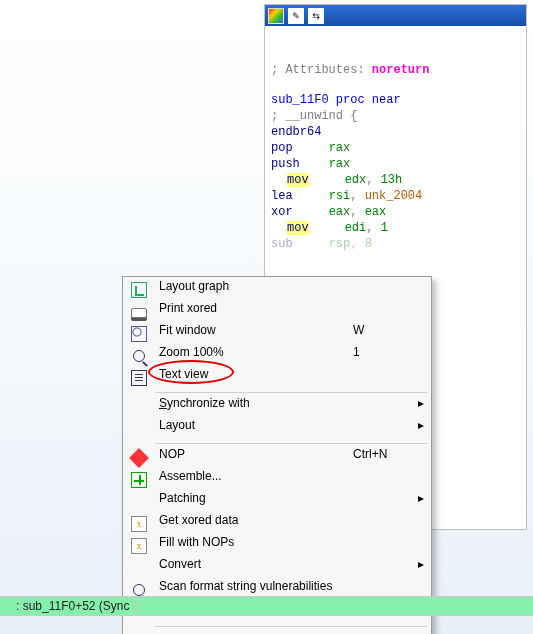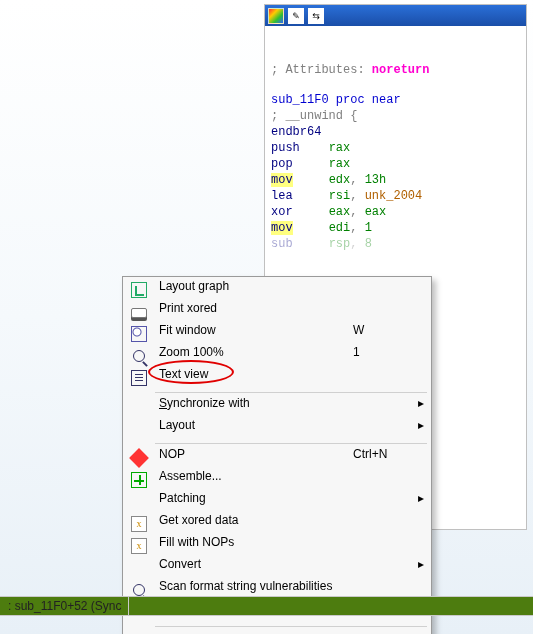--- a/index.html
+++ b/index.html
@@ -52,38 +52,38 @@
     line-height: 16px;
   }
   .code-body .row { white-space: pre; }
   .c-comment { color: #808080; text-align: right; }
   .c-label { color: #0000d0; }
   .c-mnem { color: #000080; }
   .c-reg   { color: #008000; }
   .c-nonret { color: #ff00d0; font-weight: bold; }
   .c-num   { color: #008000; }
   .c-sym   { color: #b06000; }
-  .hl { background: #ffff80; }
+  .hl { background: #ffff80; margin-left: 16px; }
   .code-spacer { height: 28px; }
 
   
   .status-bar {
     position: absolute;
     left: 0;
     top: 596px;
     width: 100%;
     height: 20px;
-    background: #4d7c0f;
+    background: #86efac;
     border-top: 1px solid #c9c9c9;
     border-bottom: 1px solid #c9c9c9;
     font-size: 12px;
     color: #222;
     display: flex;
     align-items: center;
-    padding-left: 2px;
+    padding-left: 10px;
   }
   .status-bar .cell {
     padding: 0 6px;
     border-right: 1px solid #c9c9c9;
     height: 100%;
     display: flex; align-items: center;
   }
 
   
   .context-menu {
@@ -177,22 +177,22 @@
     <span class="tb-icon">✎</span>
     <span class="tb-icon">⇆</span>
   </div>
   <div class="code-body">
     <div class="code-spacer"></div>
     <div class="row"><span class="c-comment">; Attributes: </span><span class="c-nonret">noreturn</span></div>
     <div class="row" style="height:14px"></div>
     <div class="row"><span class="c-label">sub_11F0 proc near</span></div>
     <div class="row"><span class="c-comment">; __unwind {</span></div>
     <div class="row"><span class="c-mnem">endbr64</span></div>
+    <div class="row"><span class="c-mnem">pop</span>     <span class="c-reg">rax</span></div>
     <div class="row"><span class="c-mnem">push</span>    <span class="c-reg">rax</span></div>
-    <div class="row"><span class="c-mnem">pop</span>     <span class="c-reg">rax</span></div>
     <div class="row"><span class="c-mnem hl">mov</span>     <span class="c-reg">edx</span>, <span class="c-num">13h</span></div>
     <div class="row"><span class="c-mnem">lea</span>     <span class="c-reg">rsi</span>, <span class="c-sym">unk_2004</span></div>
     <div class="row"><span class="c-mnem">xor</span>     <span class="c-reg">eax</span>, <span class="c-reg">eax</span></div>
     <div class="row"><span class="c-mnem hl">mov</span>     <span class="c-reg">edi</span>, <span class="c-num">1</span></div>
     <div class="row" style="opacity:0.35"><span class="c-mnem">sub</span>     <span class="c-reg">rsp</span>, <span class="c-num">8</span></div>
   </div>
 </div>
 
 <div class="context-menu">
 

